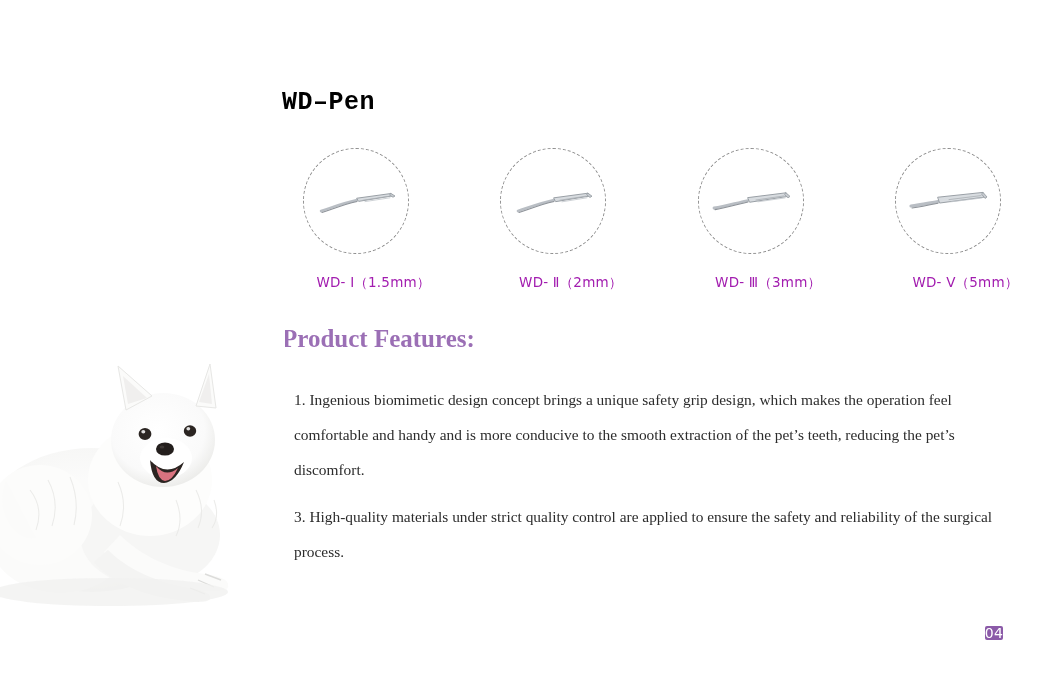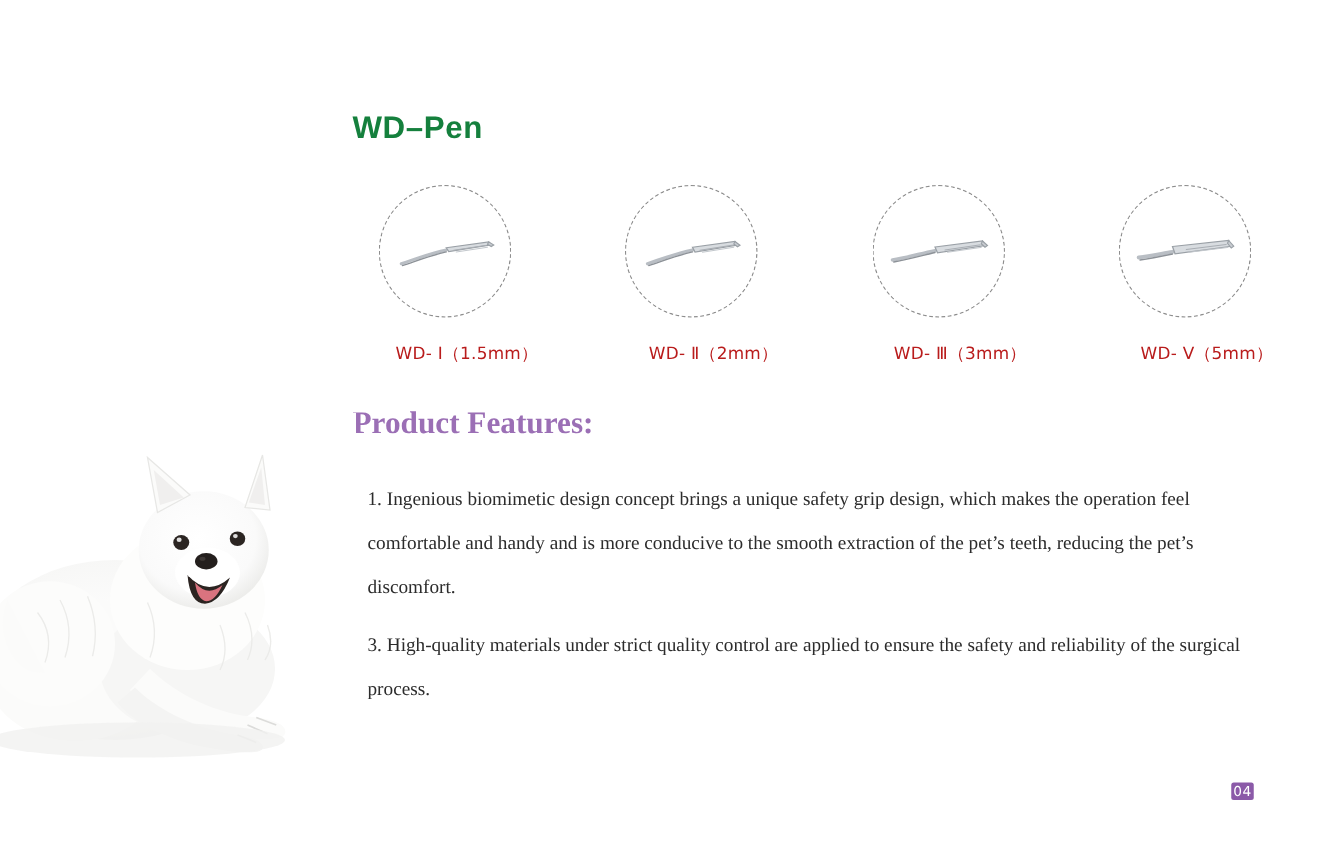--- a/index.html
+++ b/index.html
@@ -19,24 +19,24 @@
     position: relative;
     width: 1060px;
     height: 674px;
   }
 
   
   .title {
     position: absolute;
     left: 282px;
     top: 88px;
-    font-family: Liberation Sans, sans-serif;
+    font-family: Liberation Mono, monospace;
     font-weight: bold;
     font-size: 25px;
-    color: #15803d;
+    color: #000000;
     letter-spacing: 0.5px;
   }
 
   
   .product-row {
     position: absolute;
     left: 282px;
     top: 148px;
     width: 740px;
     display: flex;
@@ -59,21 +59,21 @@
     justify-content: center;
     position: relative;
   }
   .circle-wrap svg {
     display: block;
   }
   .product-label {
     margin-top: 20px;
     font-family: "DejaVu Sans", sans-serif;
     font-size: 13.5px;
-    color: #b91c1c;
+    color: #a21caf;
     white-space: nowrap;
     letter-spacing: 0.2px;
     margin-left: 35px;
   }
 
   
   .features-heading {
     position: absolute;
     left: 282px;
     top: 325px;
@@ -118,21 +118,21 @@
   .page-badge {
     position: absolute;
     left: 985px;
     top: 626px;
     width: 18px;
     height: 14px;
     background: #8b5aa8;
     border-radius: 2px;
     color: #ffffff;
     font-family: "DejaVu Sans", sans-serif;
-    font-size: 11px;
+    font-size: 14px;
     display: flex;
     align-items: center;
     justify-content: center;
     letter-spacing: 0.3px;
   }
 </style>
 </head>
 <body>
 
 <div class="page">

